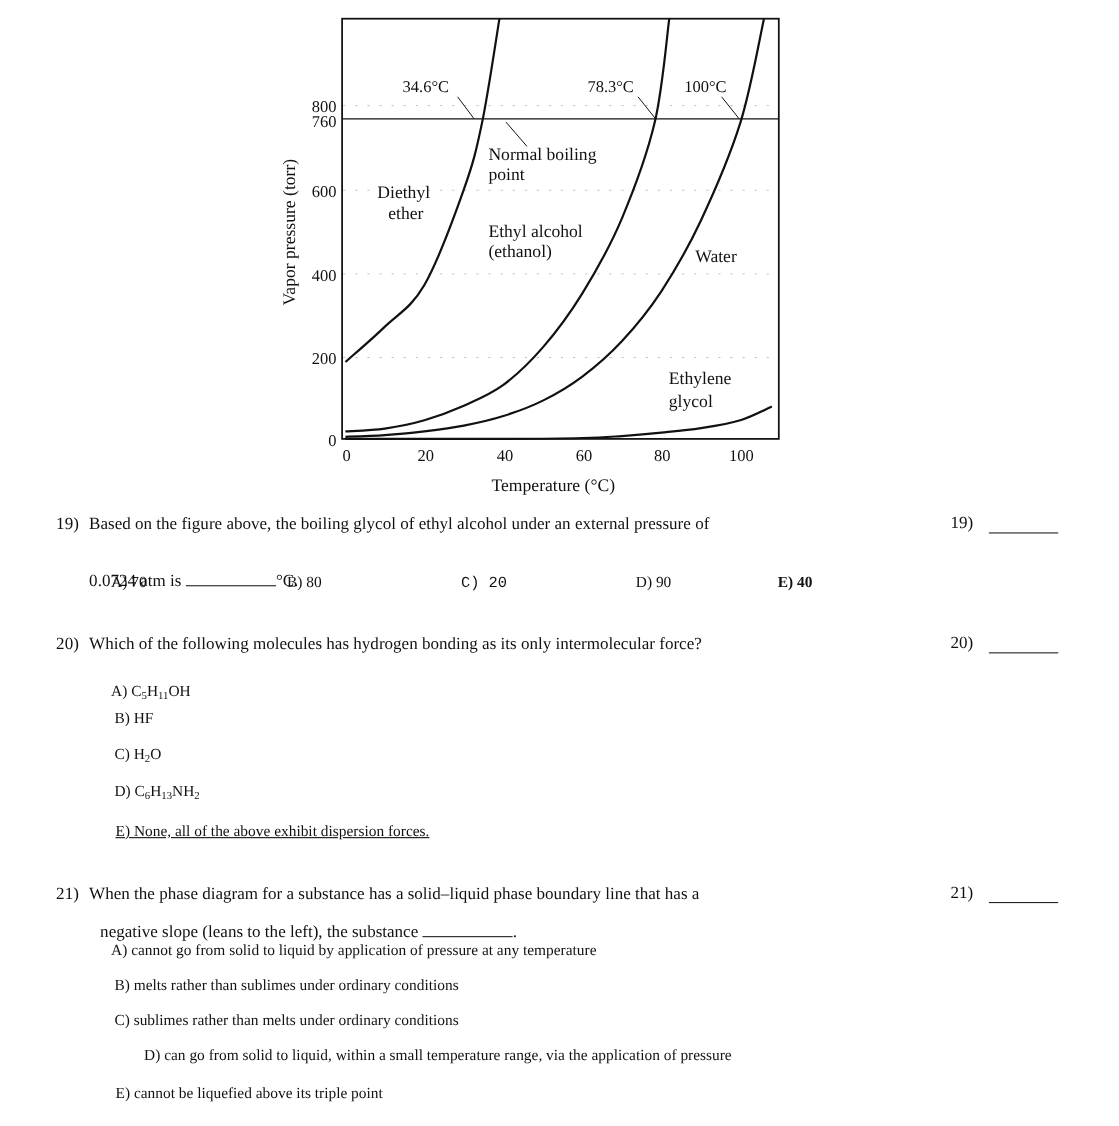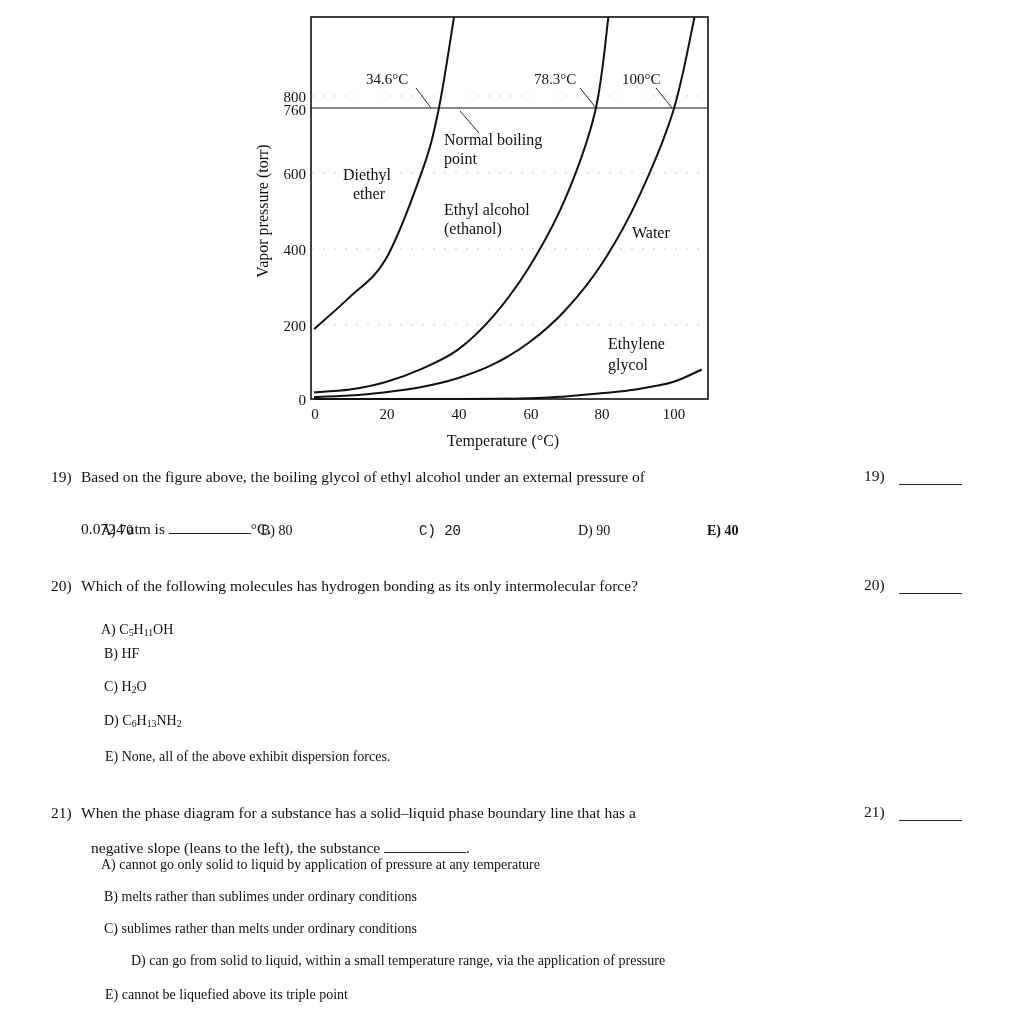--- a/index.html
+++ b/index.html
@@ -108,31 +108,31 @@
 <div>
   <div class="abs q-text" style="left:51px; top:576px;">20)</div>
   <div class="abs q-text" style="left:81px; top:576px;">Which of the following molecules has hydrogen bonding as its only intermolecular force?</div>
   <div class="abs qnum-right" style="left:864px; top:576px;">20)</div>
   <div class="answer-line" style="left:899px; top:593px; width:63px;"></div>
 
   <div class="abs opt q20-opt" style="left:101px; top:610px;margin-top:12px;"><span>A) </span><span>C</span><sub>5</sub><span>H</span><sub>11</sub><span>OH</span></div>
   <div class="abs opt q20-opt" style="left:104px; top:646px;"><span>B) </span><span>HF</span></div>
   <div class="abs opt q20-opt" style="left:104px; top:679px;"><span>C) </span><span>H</span><sub>2</sub><span>O</span></div>
   <div class="abs opt q20-opt" style="left:104px; top:713px;"><span>D) </span><span>C</span><sub>6</sub><span>H</span><sub>13</sub><span>NH</span><sub>2</sub></div>
-  <div class="abs opt q20-opt" style="left:105px; top:749px;"><span>E) </span><span>None, all of the above exhibit dispersion forces.</span></div>
+  <div class="abs opt q20-opt" style="left:105px; top:749px;text-decoration:underline;"><span>E) </span><span>None, all of the above exhibit dispersion forces.</span></div>
 </div>
 
 <div>
   <div class="abs q-text" style="left:51px; top:803px;">21)</div>
   <div class="abs q-text" style="left:81px; top:803px;">When the phase diagram for a substance has a solid–liquid phase boundary line that has a</div>
   <div class="abs q-text" style="left:91px; top:826px;margin-top:12px;">
     <span>negative slope (leans to the left), the substance</span>
     <span class="blank-line" style="width:82px;"></span><span>.</span>
   </div>
   <div class="abs qnum-right" style="left:864px; top:803px;">21)</div>
   <div class="answer-line" style="left:899px; top:820px; width:63px;"></div>
 
-  <div class="abs opt" style="left:101px; top:857px;">A) cannot go only solid to liquid by application of pressure at any temperature</div>
+  <div class="abs opt" style="left:101px; top:857px;">A) cannot go from solid to liquid by application of pressure at any temperature</div>
   <div class="abs opt" style="left:104px; top:889px;">B) melts rather than sublimes under ordinary conditions</div>
   <div class="abs opt" style="left:104px; top:921px;">C) sublimes rather than melts under ordinary conditions</div>
   <div class="abs opt" style="left:103px; top:953px;margin-left:28px;">D) can go from solid to liquid, within a small temperature range, via the application of pressure</div>
   <div class="abs opt" style="left:105px; top:987px;">E) cannot be liquefied above its triple point</div>
 </div>
 
 </body></html>

